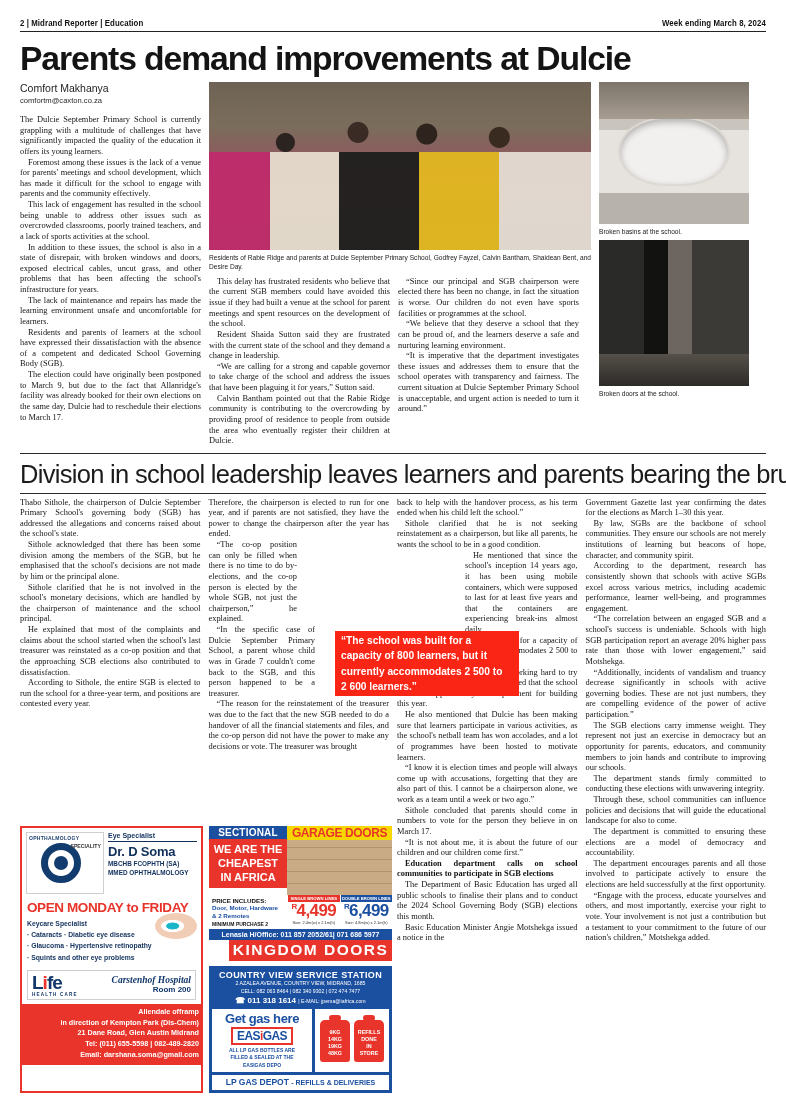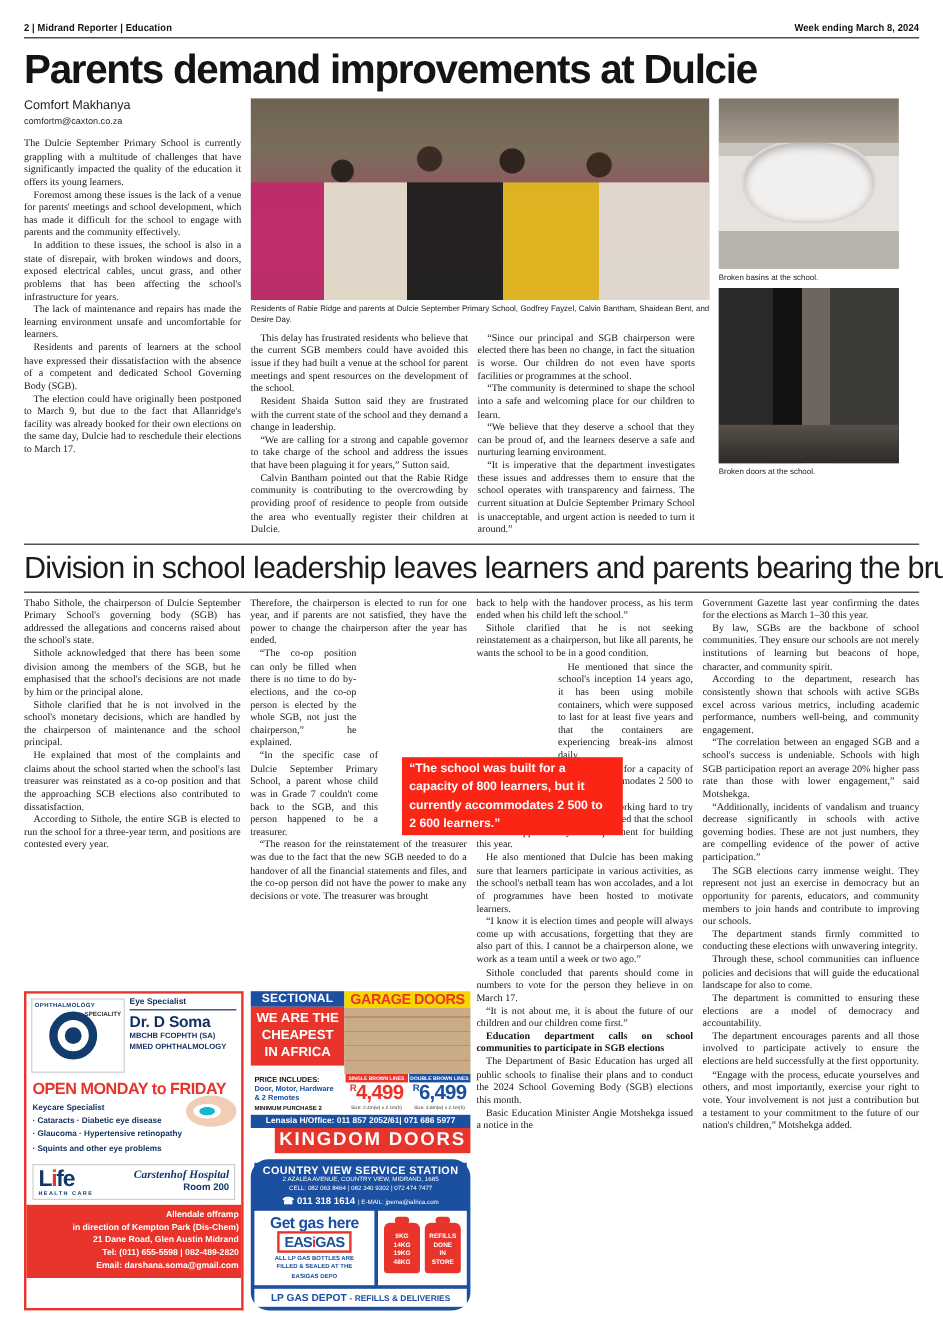--- a/index.html
+++ b/index.html
@@ -204,21 +204,21 @@
   .gd-price .cap { background:#e8342a; color:#fff; font-family:"Liberation Sans", sans-serif; font-size:4.2px; font-weight:bold; padding:1px 0;}
   .gd-price .cap.blue { background:#1b4fa0; }
   .gd-price .p { font-family:"Liberation Sans", sans-serif; font-weight:bold; font-size:17px; color:#e8342a; line-height:1.05; letter-spacing:-.6px;}
   .gd-price.blue .p { color:#1b4fa0; }
   .gd-price .p sup { font-size:8px; vertical-align:super; }
   .gd-price .d { font-family:"Liberation Sans", sans-serif; font-size:4px; color:#333;}
   .gd-phone { background:#1b4fa0; color:#fff; font-family:"Liberation Sans", sans-serif; font-weight:bold; font-size:7px; text-align:center; padding:2px 0;}
   .gd-brand { background:#e8342a; color:#fff; font-family:"Liberation Sans", sans-serif; font-weight:bold; font-size:15.5px; text-align:center; letter-spacing:1.5px; padding:1px 0 2px 0;margin-left:20px;}
 
   
-  .ad-gas { width:183px; background:#1b4fa0; margin-top:5px; padding:3px;border-radius:15px; }
+  .ad-gas { width:183px; background:#1b4fa0; margin-top:5px; padding:3px; }
   .gas-head { background:#1b4fa0; color:#fff; text-align:center; padding:1px 0 2px 0;}
   .gas-head .t { font-family:"Liberation Sans", sans-serif; font-weight:bold; font-size:9px; letter-spacing:.4px;}
   .gas-head .a { font-family:"Liberation Sans", sans-serif; font-size:5.2px; line-height:1.45;}
   .gas-head .p { font-family:"Liberation Sans", sans-serif; font-weight:bold; font-size:8px; margin-top:1px;}
   .gas-head .p em { font-style:normal; font-weight:normal; font-size:5.2px; }
   .gas-body { display:flex; gap:3px; margin-top:2px; }
   .gas-l { flex:1; background:#fff; padding:2px 3px 3px 3px; text-align:center;}
   .gas-get { font-family:"Liberation Sans", sans-serif; font-weight:bold; font-size:13px; color:#1b4fa0; letter-spacing:-.4px;}
   .easigas { display:inline-block; border:2px solid #e8342a; padding:0 4px; font-family:"Liberation Sans", sans-serif; font-weight:bold; font-size:12px; color:#1b4fa0; letter-spacing:-.6px; }
   .easigas i { color:#e8342a; font-style:normal; }
@@ -242,40 +242,40 @@
   <div class="headline1">Parents demand improvements at Dulcie</div>
 
   <div class="story1">
 
     <div class="col">
       <div class="byline-name">Comfort Makhanya</div>
       <div class="byline-mail">comfortm@caxton.co.za</div>
       <div class="bodytext" style="margin-top:9px">
         <p class="noindent">The Dulcie September Primary School is currently grappling with a multitude of challenges that have significantly impacted the quality of the education it offers its young learners.</p>
         <p>Foremost among these issues is the lack of a venue for parents' meetings and school development, which has made it difficult for the school to engage with parents and the community effectively.</p>
+        <p>This lack of engagement has resulted in the school being unable to address other issues such as overcrowded classrooms, poorly trained teachers, and a lack of sports activities at the school.</p>
         <p>In addition to these issues, the school is also in a state of disrepair, with broken windows and doors, exposed electrical cables, uncut grass, and other problems that has been affecting the school's infrastructure for years.</p>
         <p>The lack of maintenance and repairs has made the learning environment unsafe and uncomfortable for learners.</p>
         <p>Residents and parents of learners at the school have expressed their dissatisfaction with the absence of a competent and dedicated School Governing Body (SGB).</p>
         <p>The election could have originally been postponed to March 9, but due to the fact that Allanridge's facility was already booked for their own elections on the same day, Dulcie had to reschedule their elections to March 17.</p>
       </div>
     </div>
 
     <div class="col-photo">
       <div class="photo ph-group"></div>
       <div class="caption">Residents of Rabie Ridge and parents at Dulcie September Primary School, Godfrey Fayzel, Calvin Bantham, Shaidean Bent, and Desire Day.</div>
       <div style="display:flex; gap:8px; margin-top:5px;">
         <div class="bodytext" style="width:181px">
           <p>This delay has frustrated residents who believe that the current SGB members could have avoided this issue if they had built a venue at the school for parent meetings and spent resources on the development of the school.</p>
           <p>Resident Shaida Sutton said they are frustrated with the current state of the school and they demand a change in leadership.</p>
           <p>“We are calling for a strong and capable governor to take charge of the school and address the issues that have been plaguing it for years,” Sutton said.</p>
           <p>Calvin Bantham pointed out that the Rabie Ridge community is contributing to the overcrowding by providing proof of residence to people from outside the area who eventually register their children at Dulcie.</p>
         </div>
         <div class="bodytext" style="width:181px">
           <p>“Since our principal and SGB chairperson were elected there has been no change, in fact the situation is worse. Our children do not even have sports facilities or programmes at the school.</p>
-          <p>“The community is determined to shape the school into a safe and welcoming place for our children to learn.</p>
           <p>“We believe that they deserve a school that they can be proud of, and the learners deserve a safe and nurturing learning environment.</p>
           <p>“It is imperative that the department investigates these issues and addresses them to ensure that the school operates with transparency and fairness. The current situation at Dulcie September Primary School is unacceptable, and urgent action is needed to turn it around.”</p>
         </div>
       </div>
     </div>
 
     <div class="col-right">
       <div class="photo ph-basins"></div>
       <div class="caption nojust">Broken basins at the school.</div>
       <div class="photo ph-doors" style="margin-top:4px"></div>
@@ -322,21 +322,21 @@
         <p class="subhead">Education department calls on school communities to participate in SGB elections</p>
         <p>The Department of Basic Education has urged all public schools to finalise their plans and to conduct the 2024 School Governing Body (SGB) elections this month.</p>
         <p>Basic Education Minister Angie Motshekga issued a notice in the</p>
       </div>
     </div>
 
     <div class="c2">
       <div class="bodytext">
         <p class="noindent">Government Gazette last year confirming the dates for the elections as March 1–30 this year.</p>
         <p>By law, SGBs are the backbone of school communities. They ensure our schools are not merely institutions of learning but beacons of hope, character, and community spirit.</p>
-        <p>According to the department, research has consistently shown that schools with active SGBs excel across various metrics, including academic performance, numbers well-being, and community engagement.</p>
+        <p>According to the department, research has consistently shown that schools with active SGBs excel across various metrics, including academic performance, learner well-being, and programmes engagement.</p>
         <p>“The correlation between an engaged SGB and a school's success is undeniable. Schools with high SGB participation report an average 20% higher pass rate than those with lower engagement,” said Motshekga.</p>
         <p>“Additionally, incidents of vandalism and truancy decrease significantly in schools with active governing bodies. These are not just numbers, they are compelling evidence of the power of active participation.”</p>
         <p>The SGB elections carry immense weight. They represent not just an exercise in democracy but an opportunity for parents, educators, and community members to join hands and contribute to improving our schools.</p>
         <p>The department stands firmly committed to conducting these elections with unwavering integrity.</p>
         <p>Through these, school communities can influence policies and decisions that will guide the educational landscape for also to come.</p>
         <p>The department is committed to ensuring these elections are a model of democracy and accountability.</p>
         <p>The department encourages parents and all those involved to participate actively to ensure the elections are held successfully at the first opportunity.</p>
         <p>“Engage with the process, educate yourselves and others, and most importantly, exercise your right to vote. Your involvement is not just a contribution but a testament to your commitment to the future of our nation's children,” Motshekga added.</p>
       </div>
     </div>

